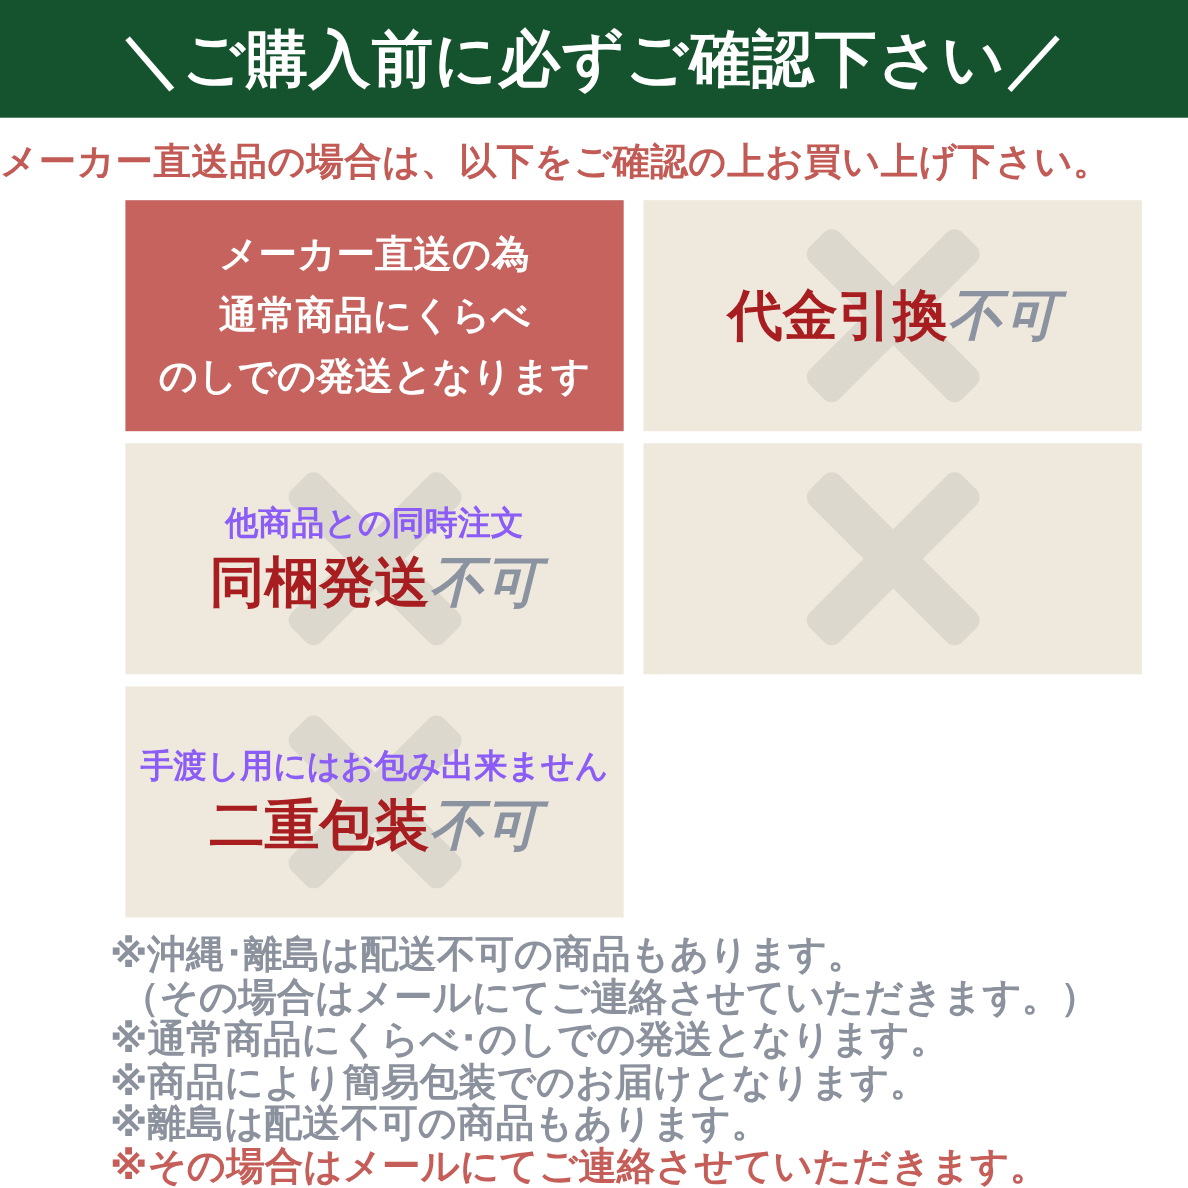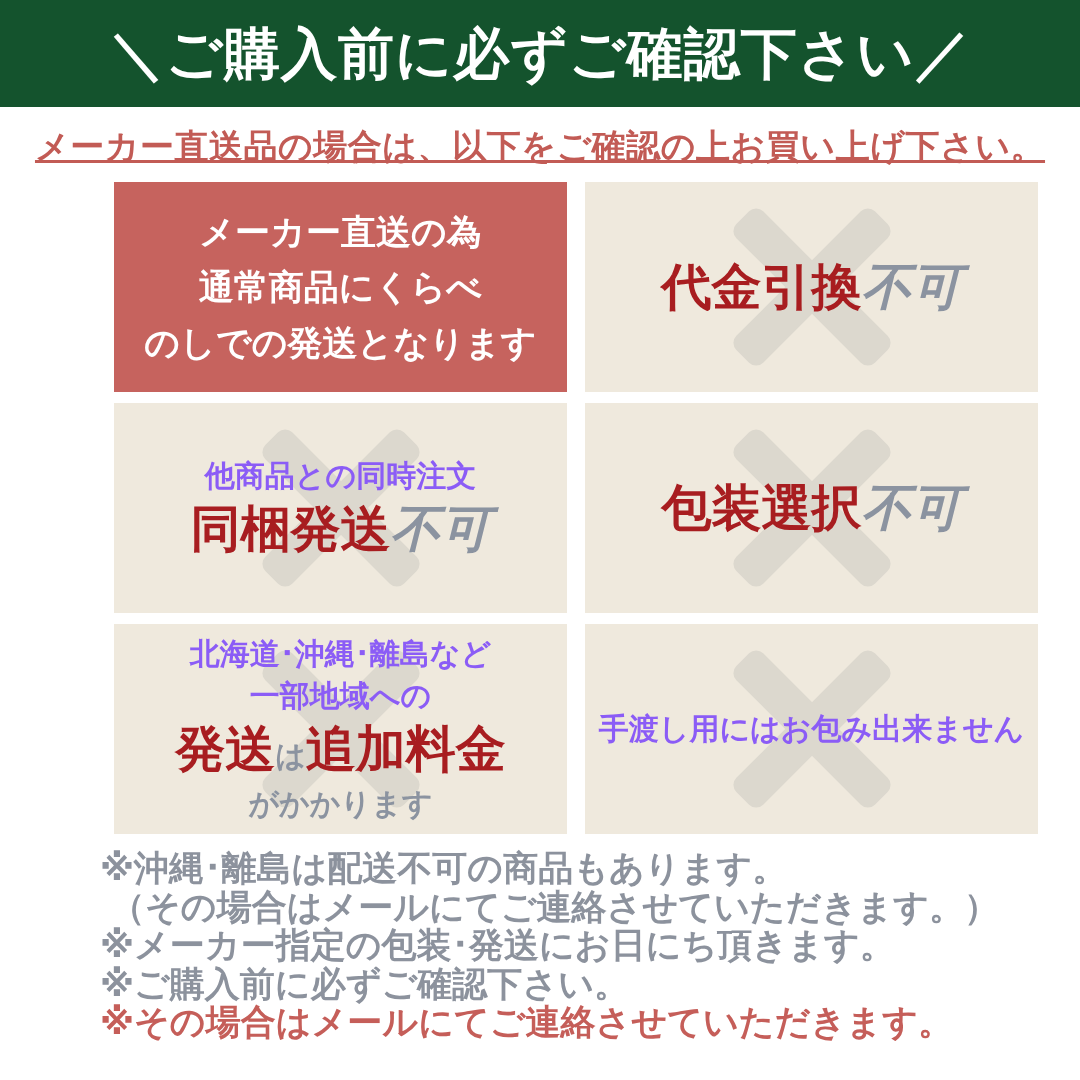--- a/index.html
+++ b/index.html
@@ -15,22 +15,22 @@
     height:107px;background:#14532d;
     display:flex;align-items:center;justify-content:center;
   }
   .band h1{
     margin:0;color:#ffffff;font-size:56px;font-weight:700;
     letter-spacing:1px;line-height:1;white-space:nowrap;
   }
 
   
   .subtitle{
-    margin:17px 0 0 0;text-align:center;color:#c25b55;
-    font-size:34px;font-weight:700;letter-spacing:0.5px;white-space:nowrap;text-decoration:underline;
+    margin:17px 0 0 0;text-align:left;color:#c25b55;
+    font-size:34px;font-weight:700;letter-spacing:0.5px;white-space:nowrap;
   }
 
   
   .grid{
     width:852px;margin:12px auto 0 auto;
     display:grid;grid-template-columns:453px 453px;
     grid-auto-rows:210px;column-gap:18px;row-gap:11px;
   }
   .cell{
     position:relative;display:flex;flex-direction:column;
@@ -105,43 +105,35 @@
     <div class="cell beige">
       <span class="xmark"></span>
       <div class="txt small-note">他商品との同時注文</div>
       <div class="txt main-line">
         <span class="red">同梱発送</span><span class="gray">不可</span>
       </div>
     </div>
 
     <div class="cell beige">
       <span class="xmark"></span>
-      <div class="txt main-line">
-        <span class="red">包装選択</span><span class="gray">不可</span>
-      </div>
     </div>
 
-    <div class="cell beige">
-      <span class="xmark"></span>
-      <div class="txt small-note">北海道･沖縄･離島など</div>
-      <div class="txt small-note">一部地域への</div>
-      <div class="txt main-line">
-        <span class="red">発送</span><span class="mid-gray">は</span><span class="red">追加料金</span>
-      </div>
-      <div class="txt foot-gray">がかかります</div>
-    </div>
 
     <div class="cell beige">
       <span class="xmark"></span>
       <div class="txt small-note">手渡し用にはお包み出来ません</div>
+      <div class="txt main-line">
+        <span class="red">二重包装</span><span class="gray">不可</span>
+      </div>
     </div>
 
   </div>
 
   <div class="notes">
     <p class="note">※沖縄･離島は配送不可の商品もあります。</p>
     <p class="note indent">（その場合はメールにてご連絡させていただきます。）</p>
-    <p class="note">※メーカー指定の包装･発送にお日にち頂きます。</p>
-    <p class="note">※ご購入前に必ずご確認下さい。</p>
+    <p class="note">※通常商品にくらべ･のしでの発送となります。</p>
+    <p class="note">※商品により簡易包装でのお届けとなります。</p>
+    <p class="note">※離島は配送不可の商品もあります。</p>
     <p class="note red">※その場合はメールにてご連絡させていただきます。</p>
   </div>
 
 </div>
 
 </body></html>

